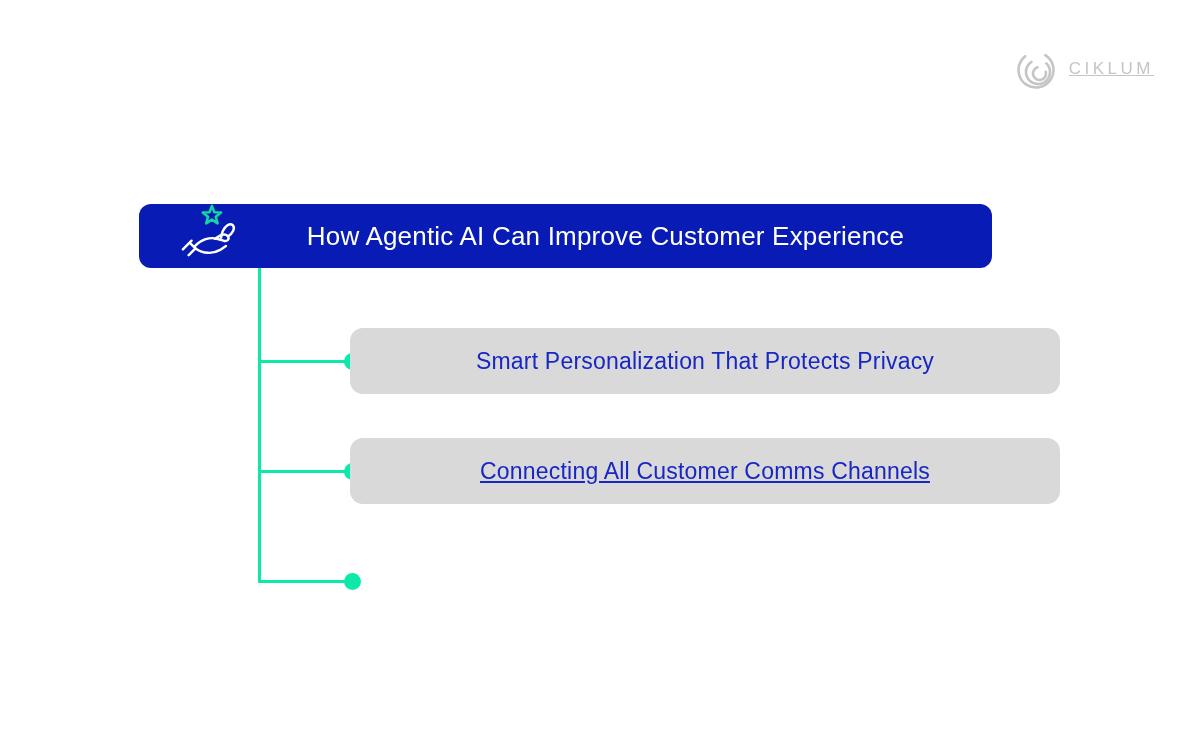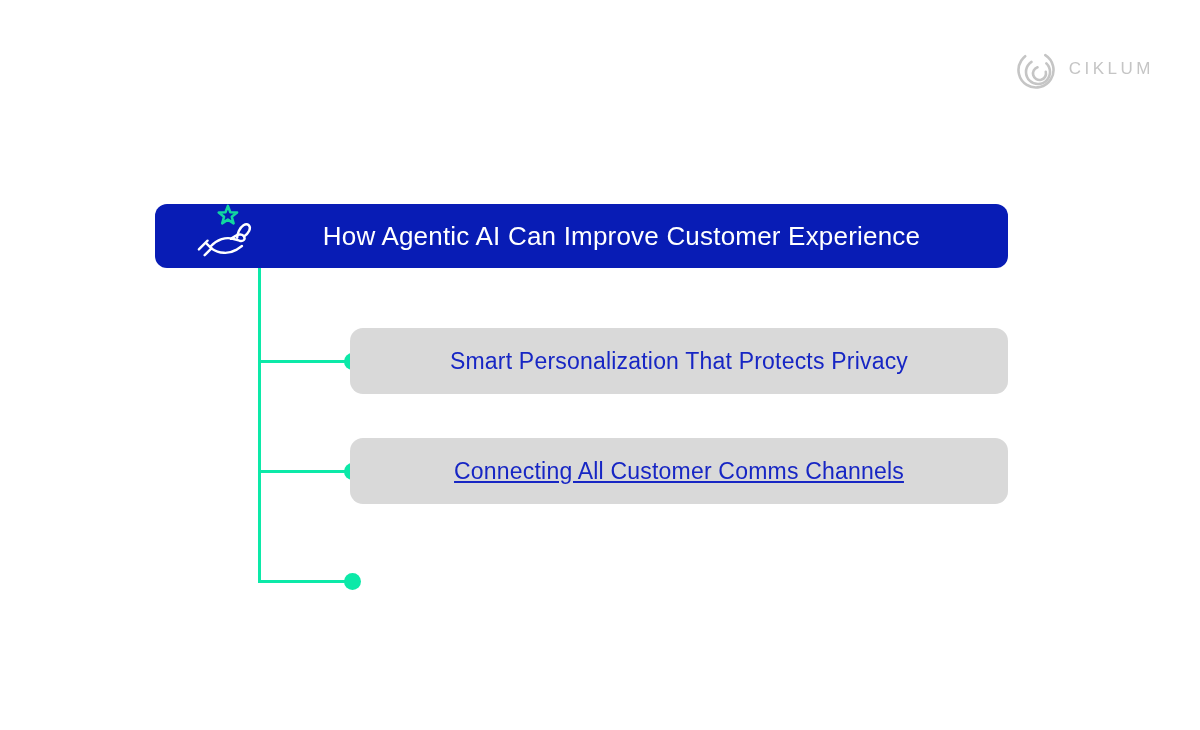--- a/index.html
+++ b/index.html
@@ -23,26 +23,27 @@
     right: 46px;
     display: flex;
     align-items: center;
     gap: 10px;
   }
   .logo-text {
     color: #c5c5c5;
     font-size: 17px;
     font-weight: 500;
     letter-spacing: 3.5px;
+    text-decoration: underline;
   }
 
   
   .header {
     position: absolute;
-    left: 155px;
+    left: 139px;
     top: 204px;
     width: 853px;
     height: 64px;
     background: #081cb5;
     border-radius: 12px;
     display: flex;
     align-items: center;
   }
   .header-icon {
     flex: none;
@@ -90,21 +91,21 @@
     background: #0ce9a8;
   }
   .dot-1 { top: 353px; }
   .dot-2 { top: 463px; }
   .dot-3 { top: 573px; }
 
   
   .card {
     position: absolute;
     left: 350px;
-    width: 658px;
+    width: 710px;
     height: 66px;
     background: #d9d9d9;
     border-radius: 13px;
     display: flex;
     align-items: center;
     justify-content: center;
     color: #1726c4;
     font-size: 23px;
     font-weight: 500;
     letter-spacing: 0.2px;

